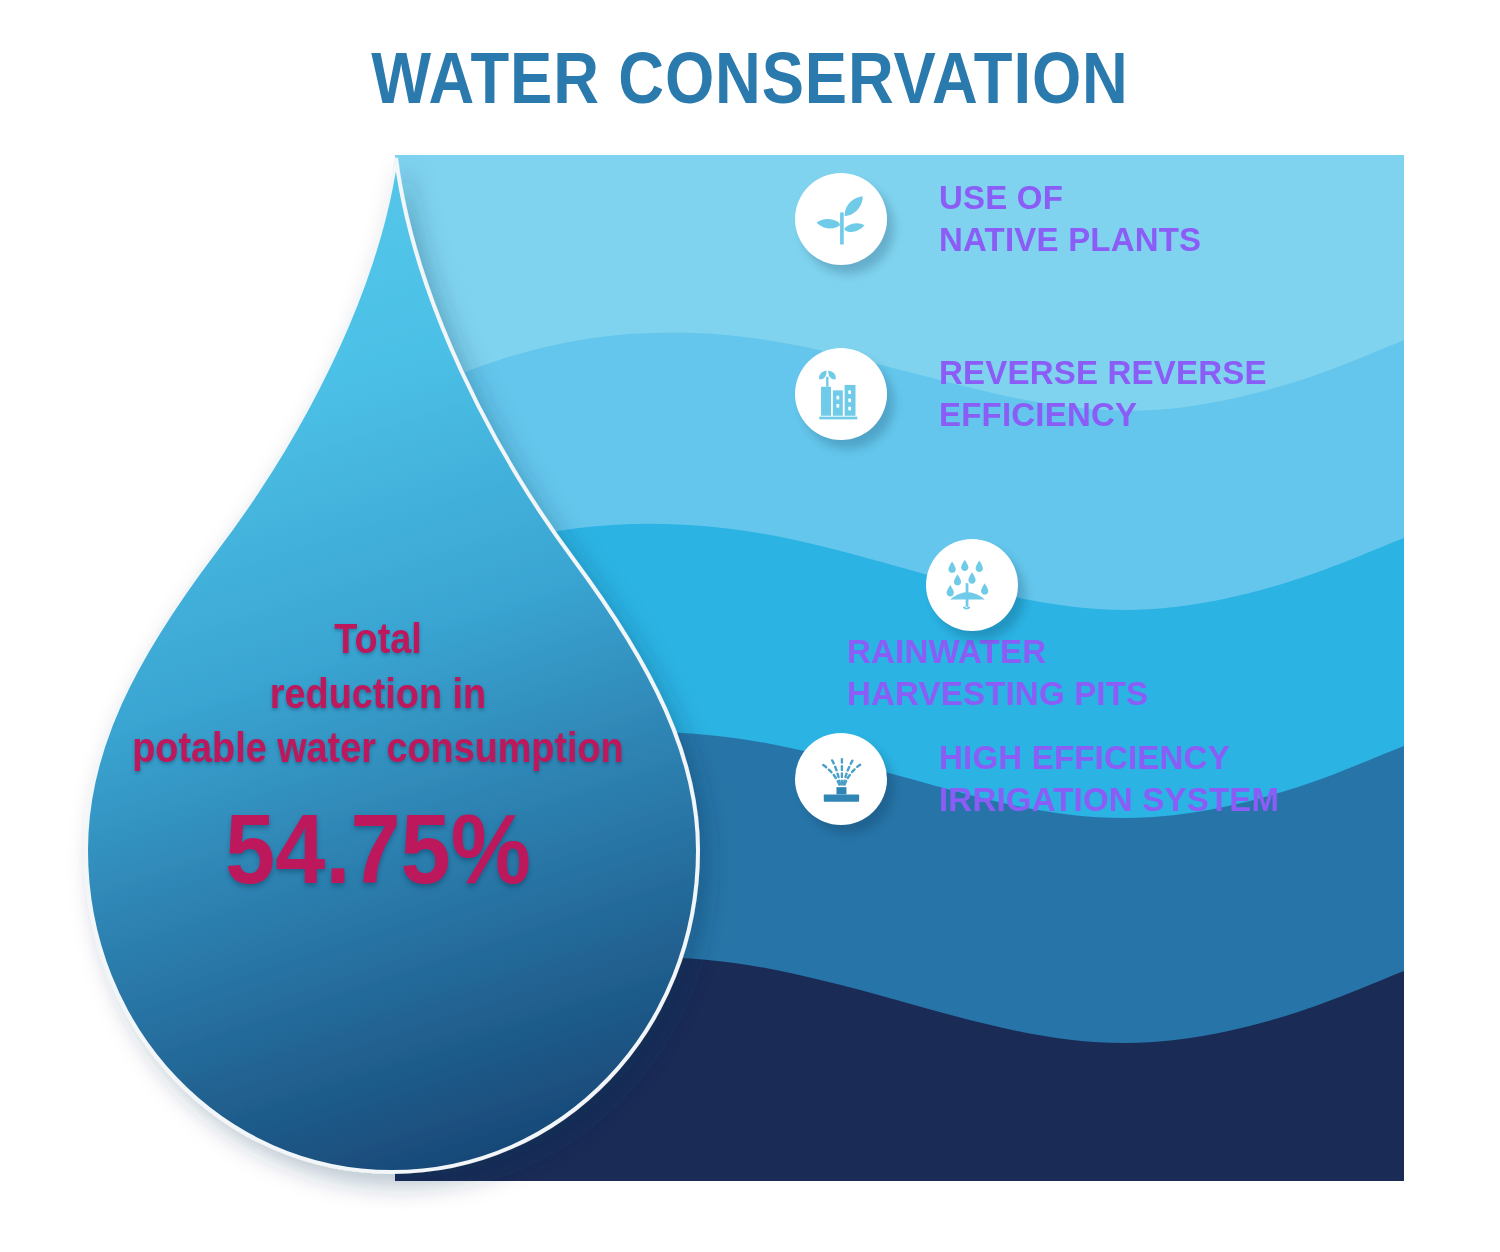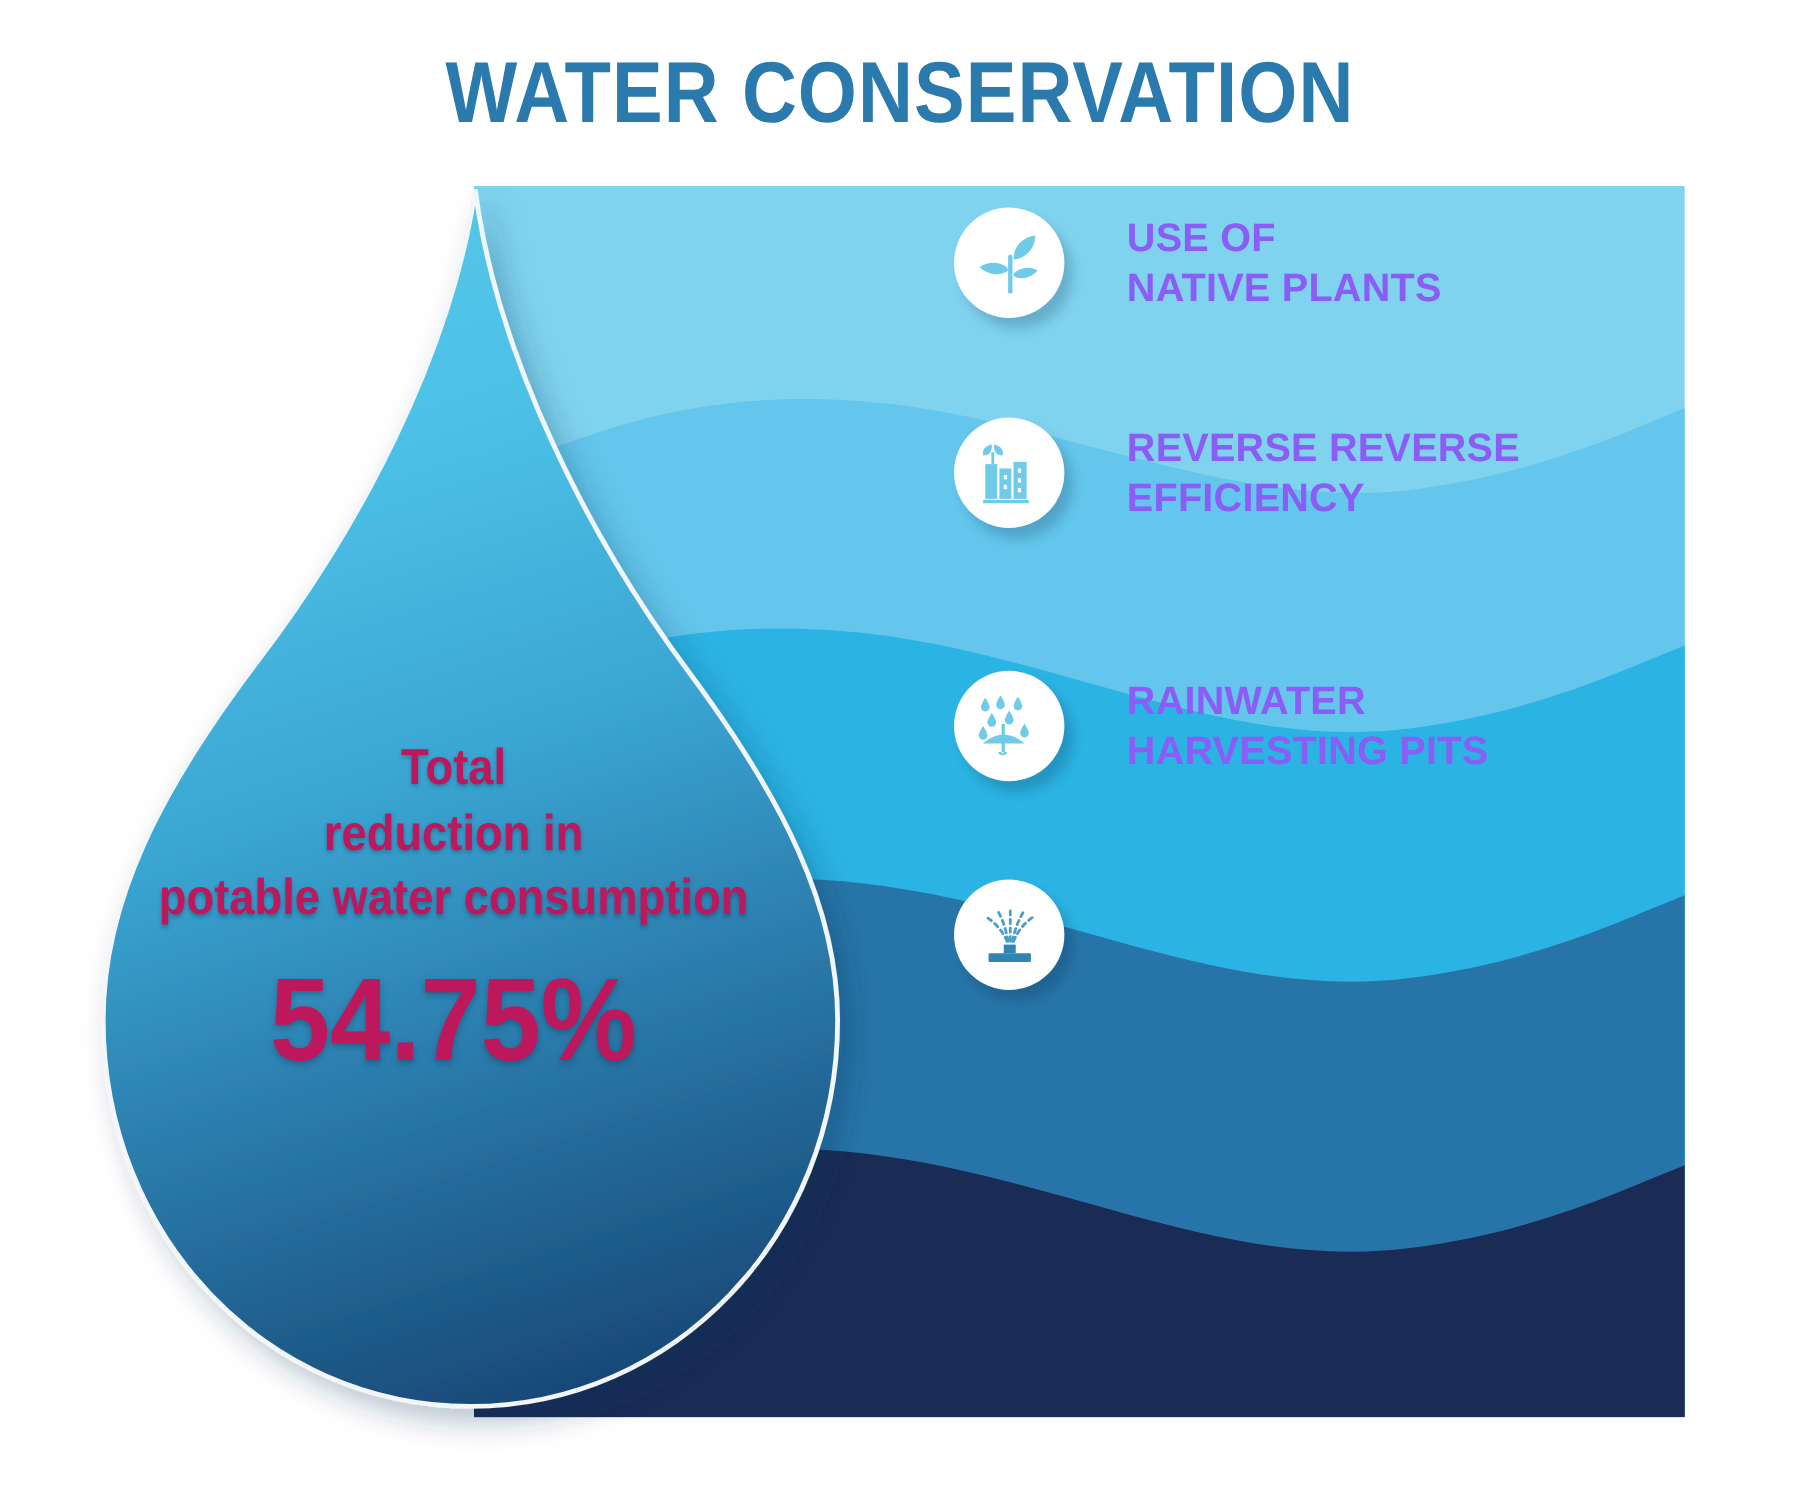--- a/index.html
+++ b/index.html
@@ -56,21 +56,21 @@
     box-shadow:7px 9px 10px rgba(0,30,60,.20);
     display:flex;align-items:center;justify-content:center;
   }
   .badge svg{display:block;}
   .flabel{
     margin-left:52px;color:#8b5cf6;font-weight:bold;
     font-size:33px;line-height:1.26;letter-spacing:.2px;
     white-space:pre-line;
   }
 
-  .f0{top:18px;}  .f1{top:193px;}  .f2{top:404px;}
+  .f0{top:18px;}  .f1{top:193px;}  .f2{top:384px;flex-direction:column;}
   .f3{top:578px;} .f4{top:785px;}
 </style>
 </head>
 <body>
 
 <div id="stage">
 
   <div class="title">WATER CONSERVATION</div>
 
   <div class="panel">
@@ -193,17 +193,19 @@
             <path d="M33 38 C33 27 33 18 33 10"></path>
             <path d="M35 38 C37 27 41 18 45 11"></path>
             <path d="M36 38 C40 28 47 20 55 15"></path>
           </g>
           <g fill="#2f86b5">
             <rect x="27" y="41" width="11" height="8"></rect>
             <rect x="13" y="49" width="39" height="8" rx="1"></rect>
           </g>
         </svg>
       </div>
+      <div class="flabel"><span>HIGH EFFICIENCY</span>
+<span>IRRIGATION SYSTEM</span></div>
     </div>
 
 
   </div>
 </div>
 
 </body></html>

